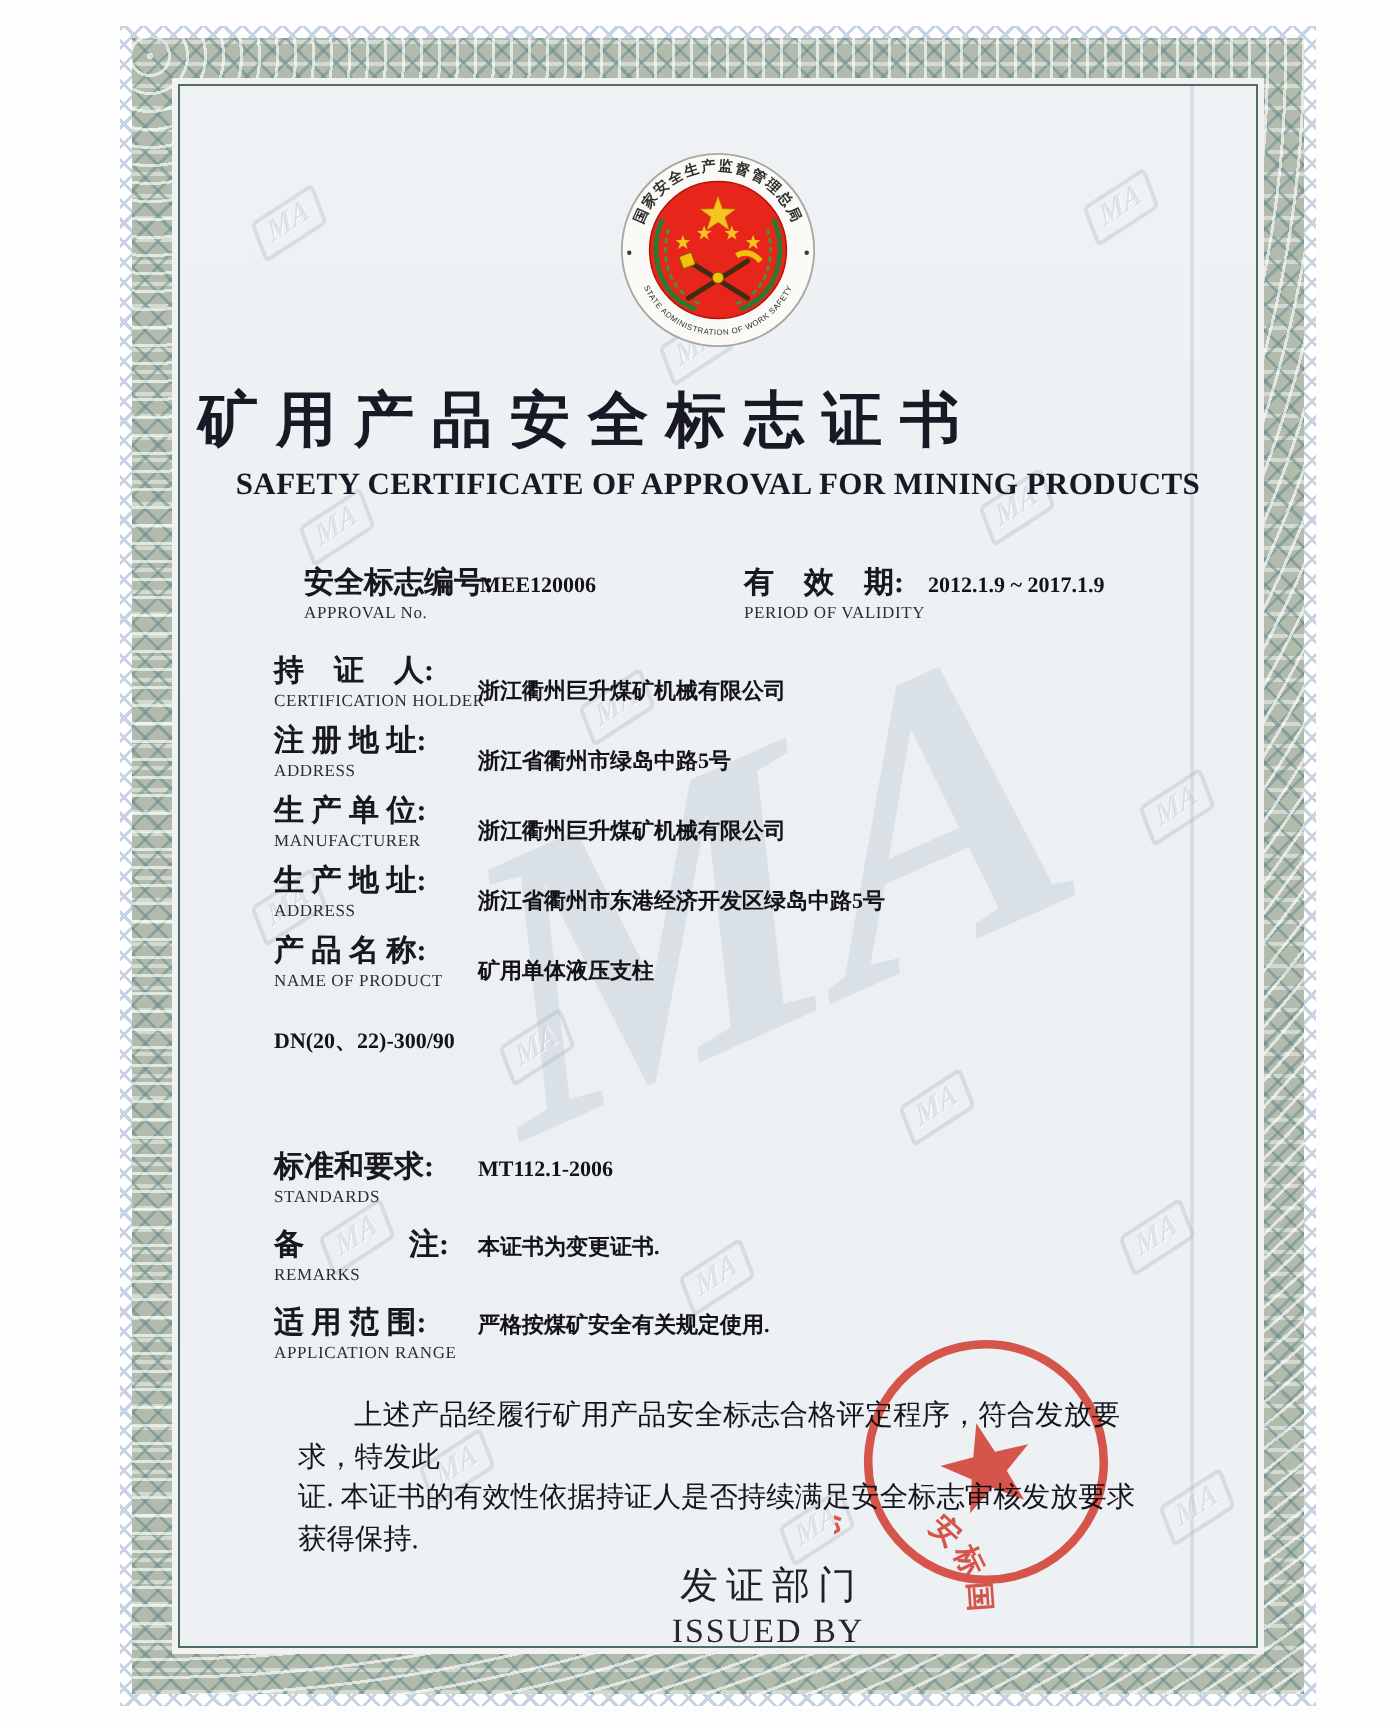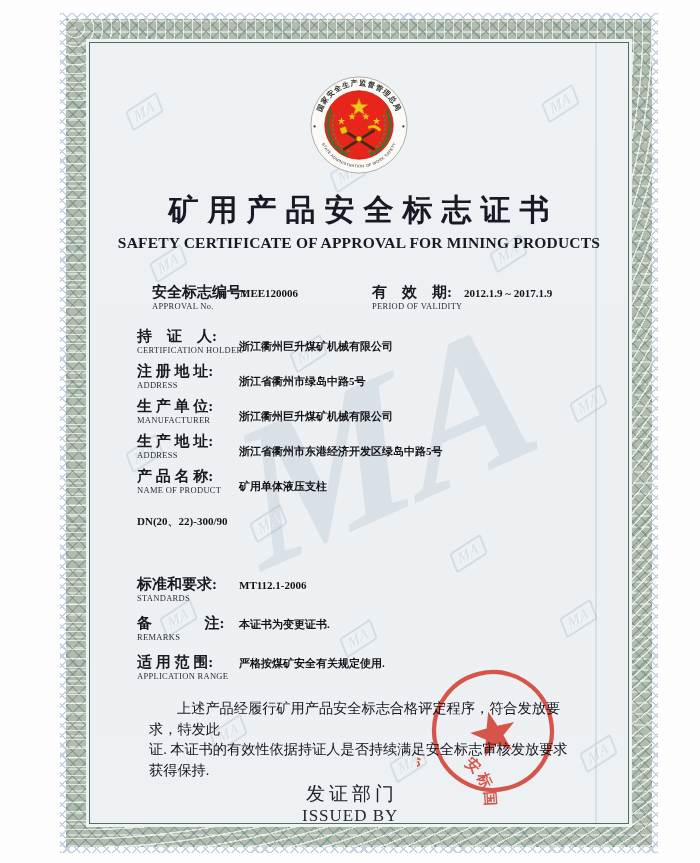--- a/index.html
+++ b/index.html
@@ -28,21 +28,21 @@
       border-radius:3px;padding:0 5px;font-size:15px;font-weight:bold;font-style:italic;
       color:rgba(158,173,192,.30);transform:rotate(-33deg) skewX(-12deg);
       text-shadow:0.5px 0.5px 0 rgba(255,255,255,.8);}
   .wm-big{position:absolute;left:140px;top:300px;font-size:200px;font-weight:bold;font-style:italic;
       color:rgba(190,202,213,.40);transform:rotate(-24deg) skewX(-8deg);line-height:1;}
   .scanline{position:absolute;left:505px;top:0;bottom:0;width:2px;background:rgba(170,182,196,.30);}
 
   
   .content{position:absolute;inset:0;z-index:2;}
   .emblem-wrap{margin:33px auto 0;width:98px;height:98px;}
-  .title-zh{margin-top:16px;text-align:center;font-size:30px;font-weight:bold;
+  .title-zh{margin-top:16px;text-align:left;font-size:30px;font-weight:bold;
             letter-spacing:9px;text-indent:9px;color:#191925;}
   .title-en{margin-top:3px;text-align:center;font-size:15.5px;font-weight:bold;
             letter-spacing:.2px;color:#191925;}
 
   .lblzh{font-size:15px;font-weight:bold;white-space:pre;color:#181820;line-height:17px;}
   .lblen{font-size:8.5px;letter-spacing:.3px;white-space:nowrap;color:#2c2c34;margin-top:1px;
          font-family:Liberation Serif, serif;line-height:9px;}
   .val{font-size:11px;font-weight:bold;white-space:pre;color:#141418;line-height:17px;padding-top:1px;}
 
   .approval-row{margin-top:32px;padding-left:62px;display:flex;align-items:flex-start;}
@@ -55,21 +55,21 @@
   .frow .lblcol{width:102px;flex:none;}
 
   .sections{margin-top:46px;}
   .srow{display:flex;align-items:flex-start;padding-left:47px;margin-bottom:12px;min-height:27px;}
   .srow .lblcol{width:102px;flex:none;}
 
   .statement{margin-top:17px;padding:0 54px 0 59px;font-size:14.2px;font-weight:normal;
              line-height:20.5px;color:#15151f;}
   .st1{text-indent:28px;}
 
-  .issuedby{margin-top:3px;margin-left:212px;width:164px;}
+  .issuedby{margin-top:3px;margin-left:212px;width:164px;text-align:center;}
   .ib-zh{font-size:19px;letter-spacing:4px;text-indent:4px;color:#20202c;line-height:22px;}
   .ib-en{font-size:17px;letter-spacing:1px;color:#26262e;margin-top:1px;}
 
   
   .seal{position:absolute;left:327px;top:612px;width:152px;height:152px;z-index:3;
         mix-blend-mode:multiply;opacity:.92;}
 </style>
 </head>
 <body>
 

